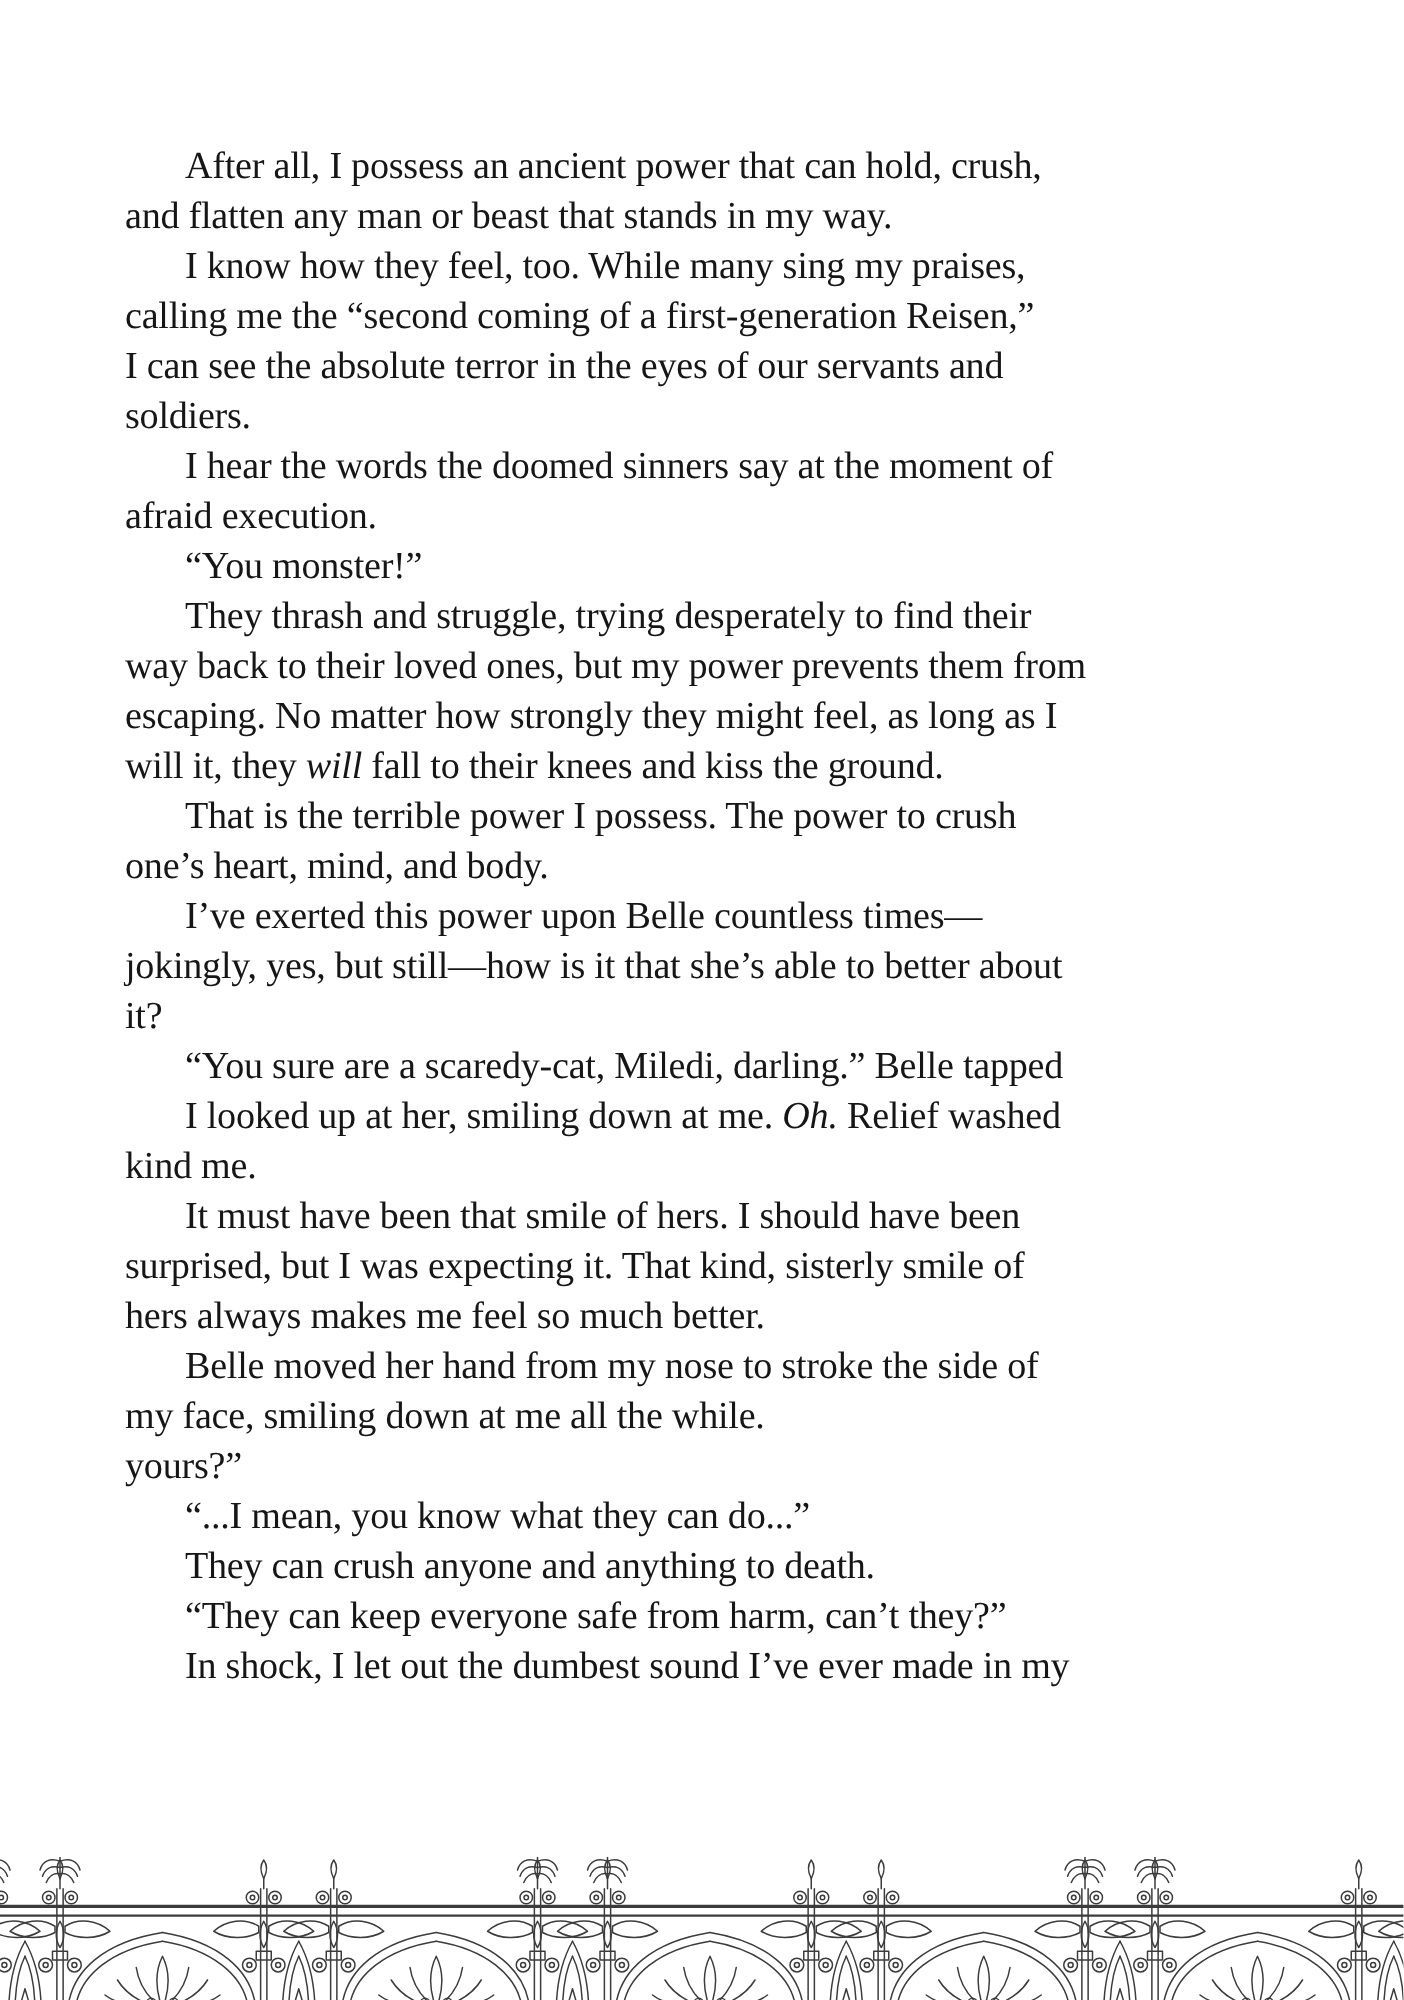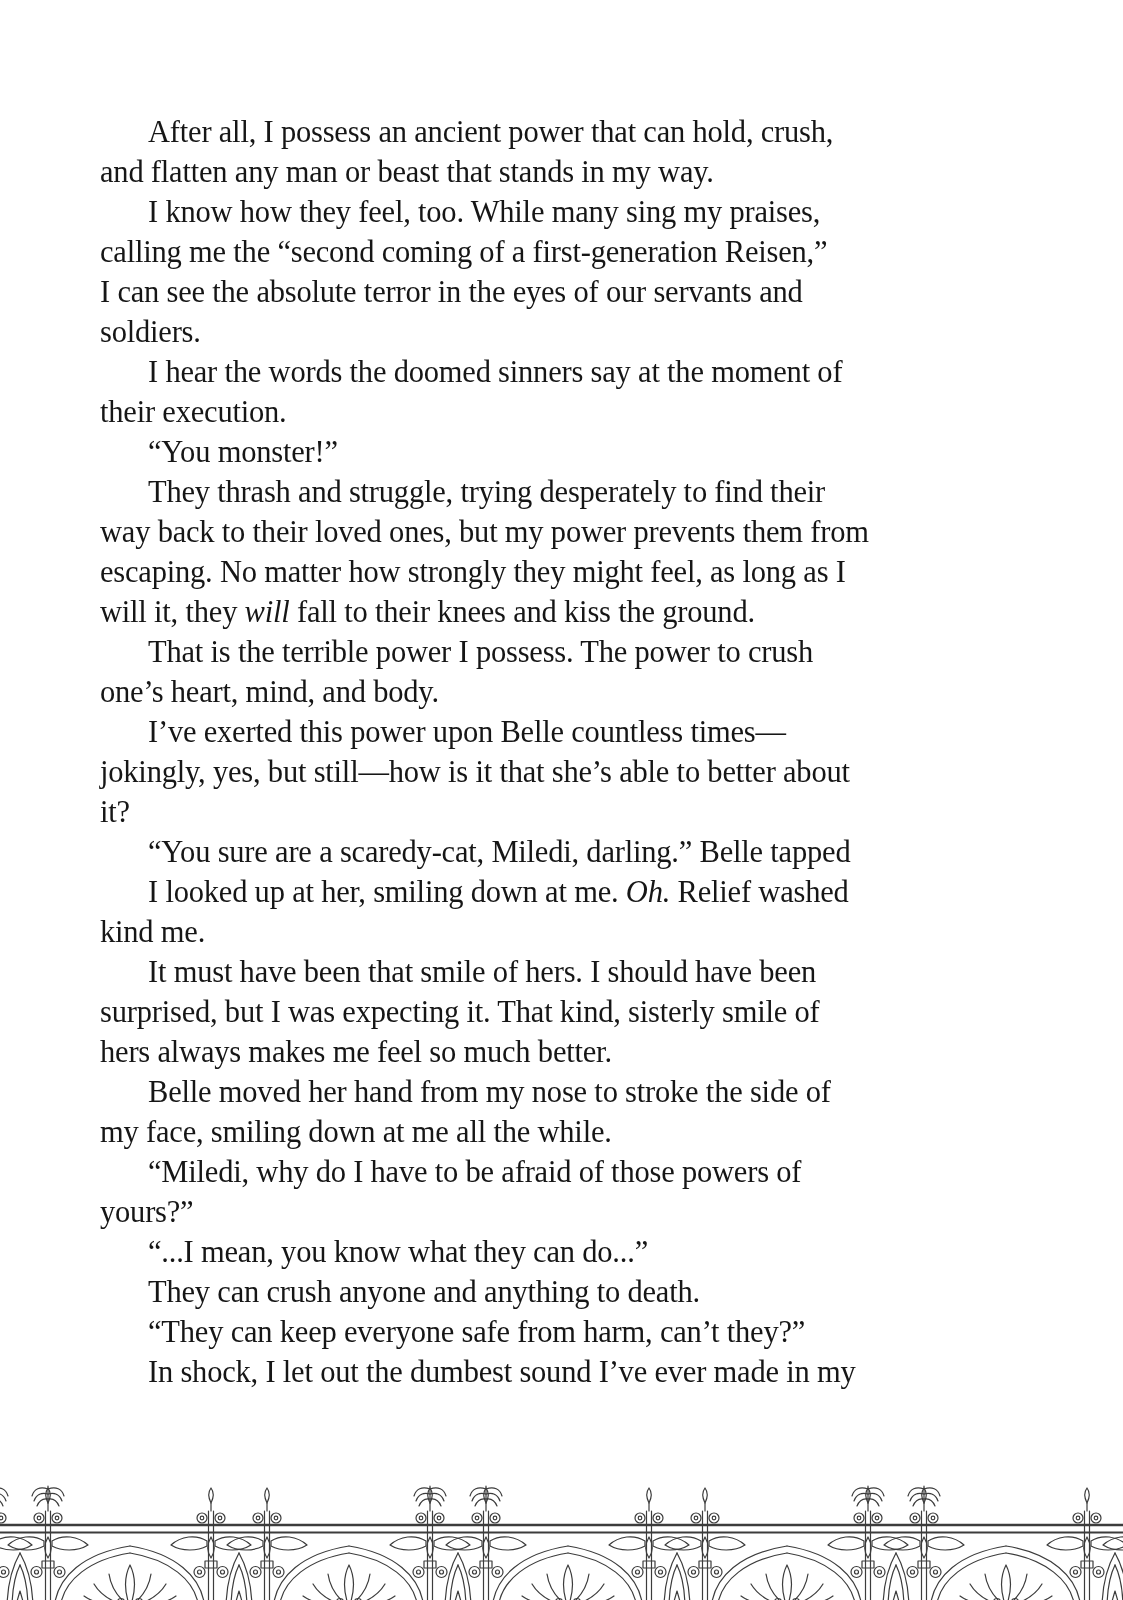--- a/index.html
+++ b/index.html
@@ -54,21 +54,21 @@
         <div class="line">and flatten any man or beast that stands in my way.</div>
       </div>
       <div class="para">
         <div class="line first">I know how they feel, too. While many sing my praises,</div>
         <div class="line">calling me the “second coming of a first-generation Reisen,”</div>
         <div class="line">I can see the absolute terror in the eyes of our servants and</div>
         <div class="line">soldiers.</div>
       </div>
       <div class="para">
         <div class="line first">I hear the words the doomed sinners say at the moment of</div>
-        <div class="line">their execution.</div>
+        <div class="line">afraid execution.</div>
       </div>
       <div class="para">
         <div class="line first">“You monster!”</div>
       </div>
       <div class="para">
         <div class="line first">They thrash and struggle, trying desperately to find their</div>
         <div class="line">way back to their loved ones, but my power prevents them from</div>
         <div class="line">escaping. No matter how strongly they might feel, as long as I</div>
         <div class="line">will it, they <i>will</i> fall to their knees and kiss the ground.</div>
       </div>
@@ -91,21 +91,20 @@
       <div class="para">
         <div class="line first">It must have been that smile of hers. I should have been</div>
         <div class="line">surprised, but I was expecting it. That kind, sisterly smile of</div>
         <div class="line">hers always makes me feel so much better.</div>
       </div>
       <div class="para">
         <div class="line first">Belle moved her hand from my nose to stroke the side of</div>
         <div class="line">my face, smiling down at me all the while.</div>
       </div>
       <div class="para">
-        <div class="line first">“Miledi, why do I have to be afraid of those powers of</div>
         <div class="line">yours?”</div>
       </div>
       <div class="para">
         <div class="line first">“...I mean, you know what they can do...”</div>
       </div>
       <div class="para">
         <div class="line first">They can crush anyone and anything to death.</div>
       </div>
       <div class="para">
         <div class="line first">“They can keep everyone safe from harm, can’t they?”</div>

